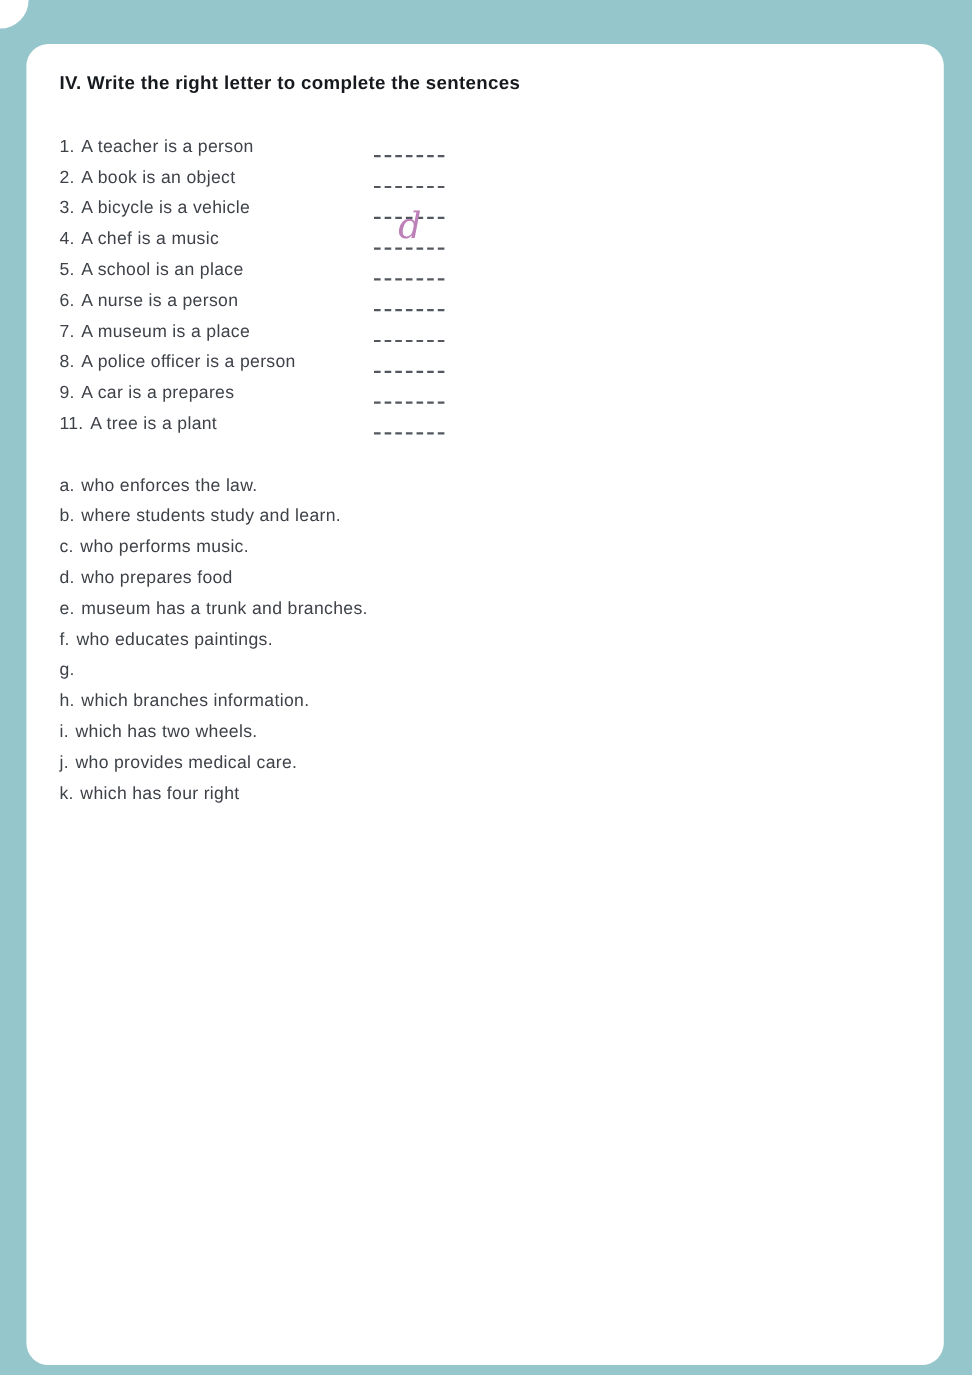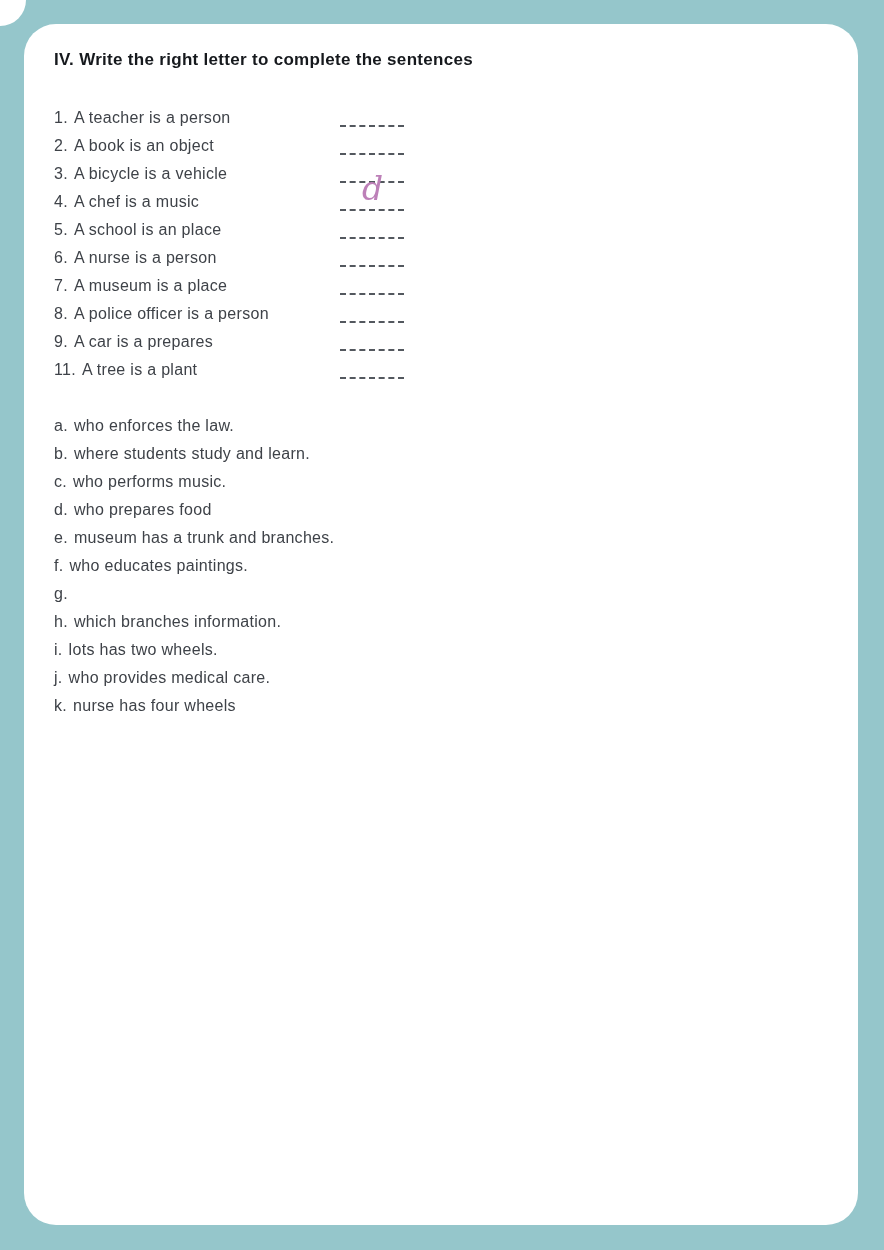--- a/index.html
+++ b/index.html
@@ -16,24 +16,24 @@
   }
   .corner-artifact {
     position: absolute;
     left: 0; top: 0;
     width: 26px; height: 26px;
     background: #ffffff;
     border-radius: 0 0 100% 0;
   }
   .card {
     position: absolute;
-    left: 24px; top: 24px;
+    left: 24px; top: 40px;
     width: 834px; height: 1201px;
     background: #ffffff;
-    border-radius: 32px;
+    border-radius: 20px;
     padding: 24px 30px;
   }
   .title {
     font-size: 17px;
     font-weight: bold;
     color: #16191d;
     letter-spacing: 0.3px;
     line-height: 24px;
   }
   .sentence-list { margin-top: 32px; }
@@ -177,25 +177,25 @@
       </div>
       <div class="option-row">
         <span class="letter">g.</span>
       </div>
       <div class="option-row">
         <span class="letter">h.</span>
         <span>which branches information.</span>
       </div>
       <div class="option-row">
         <span class="letter">i.</span>
-        <span>lots has two wheels.</span>
+        <span>which has two wheels.</span>
       </div>
       <div class="option-row">
         <span class="letter">j.</span>
         <span>who provides medical care.</span>
       </div>
       <div class="option-row">
         <span class="letter">k.</span>
-        <span>nurse has four wheels</span>
+        <span>which has four right</span>
       </div>
     </div>
   </div>
 </div>
 
 </body></html>

